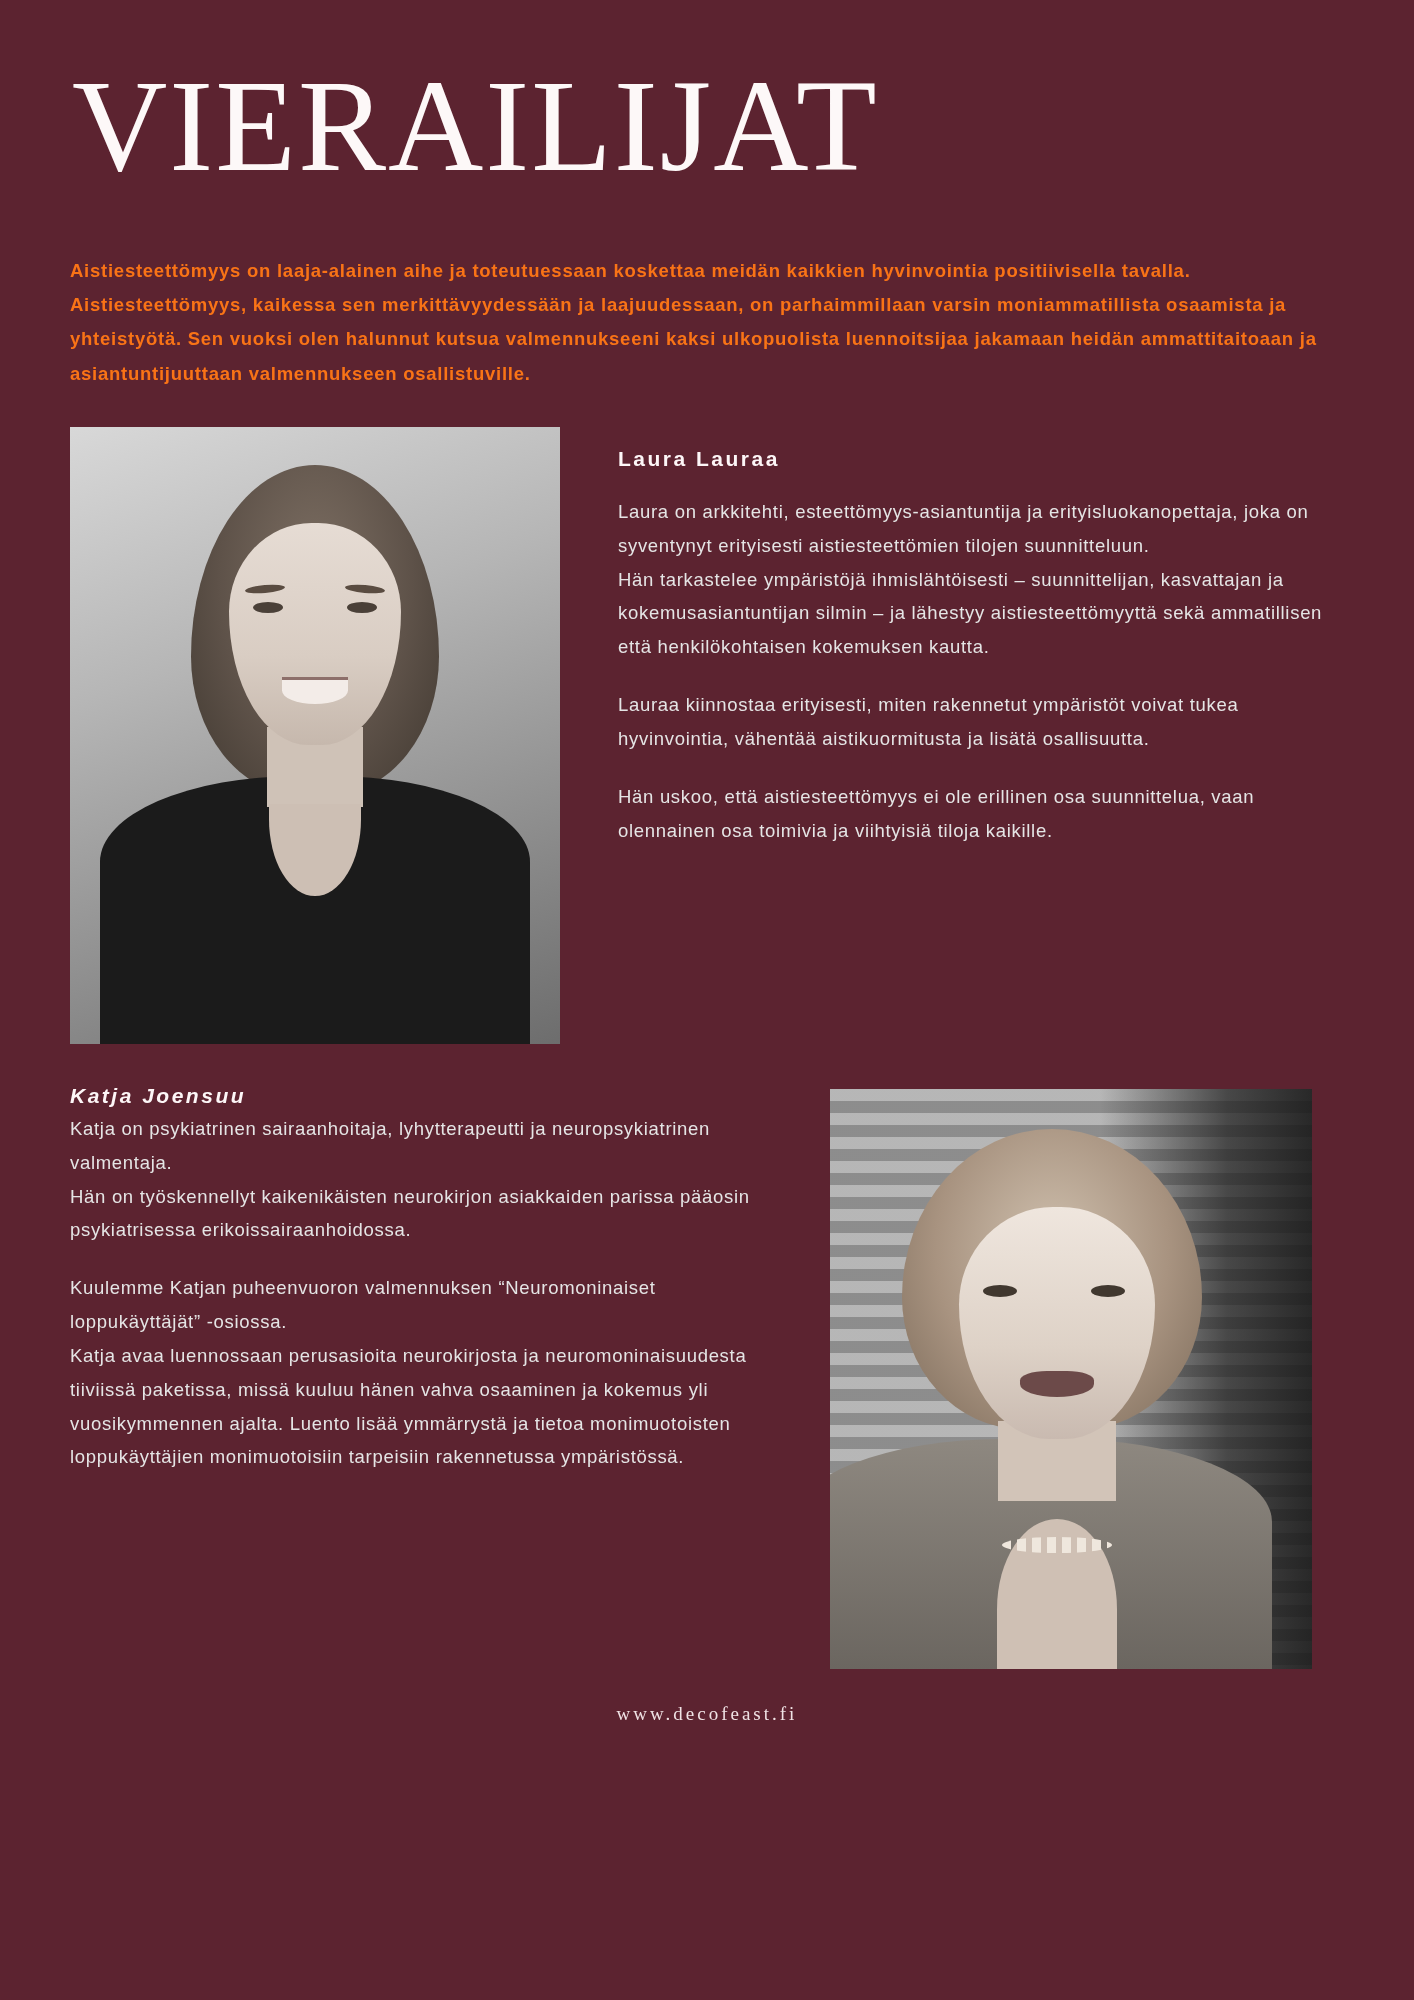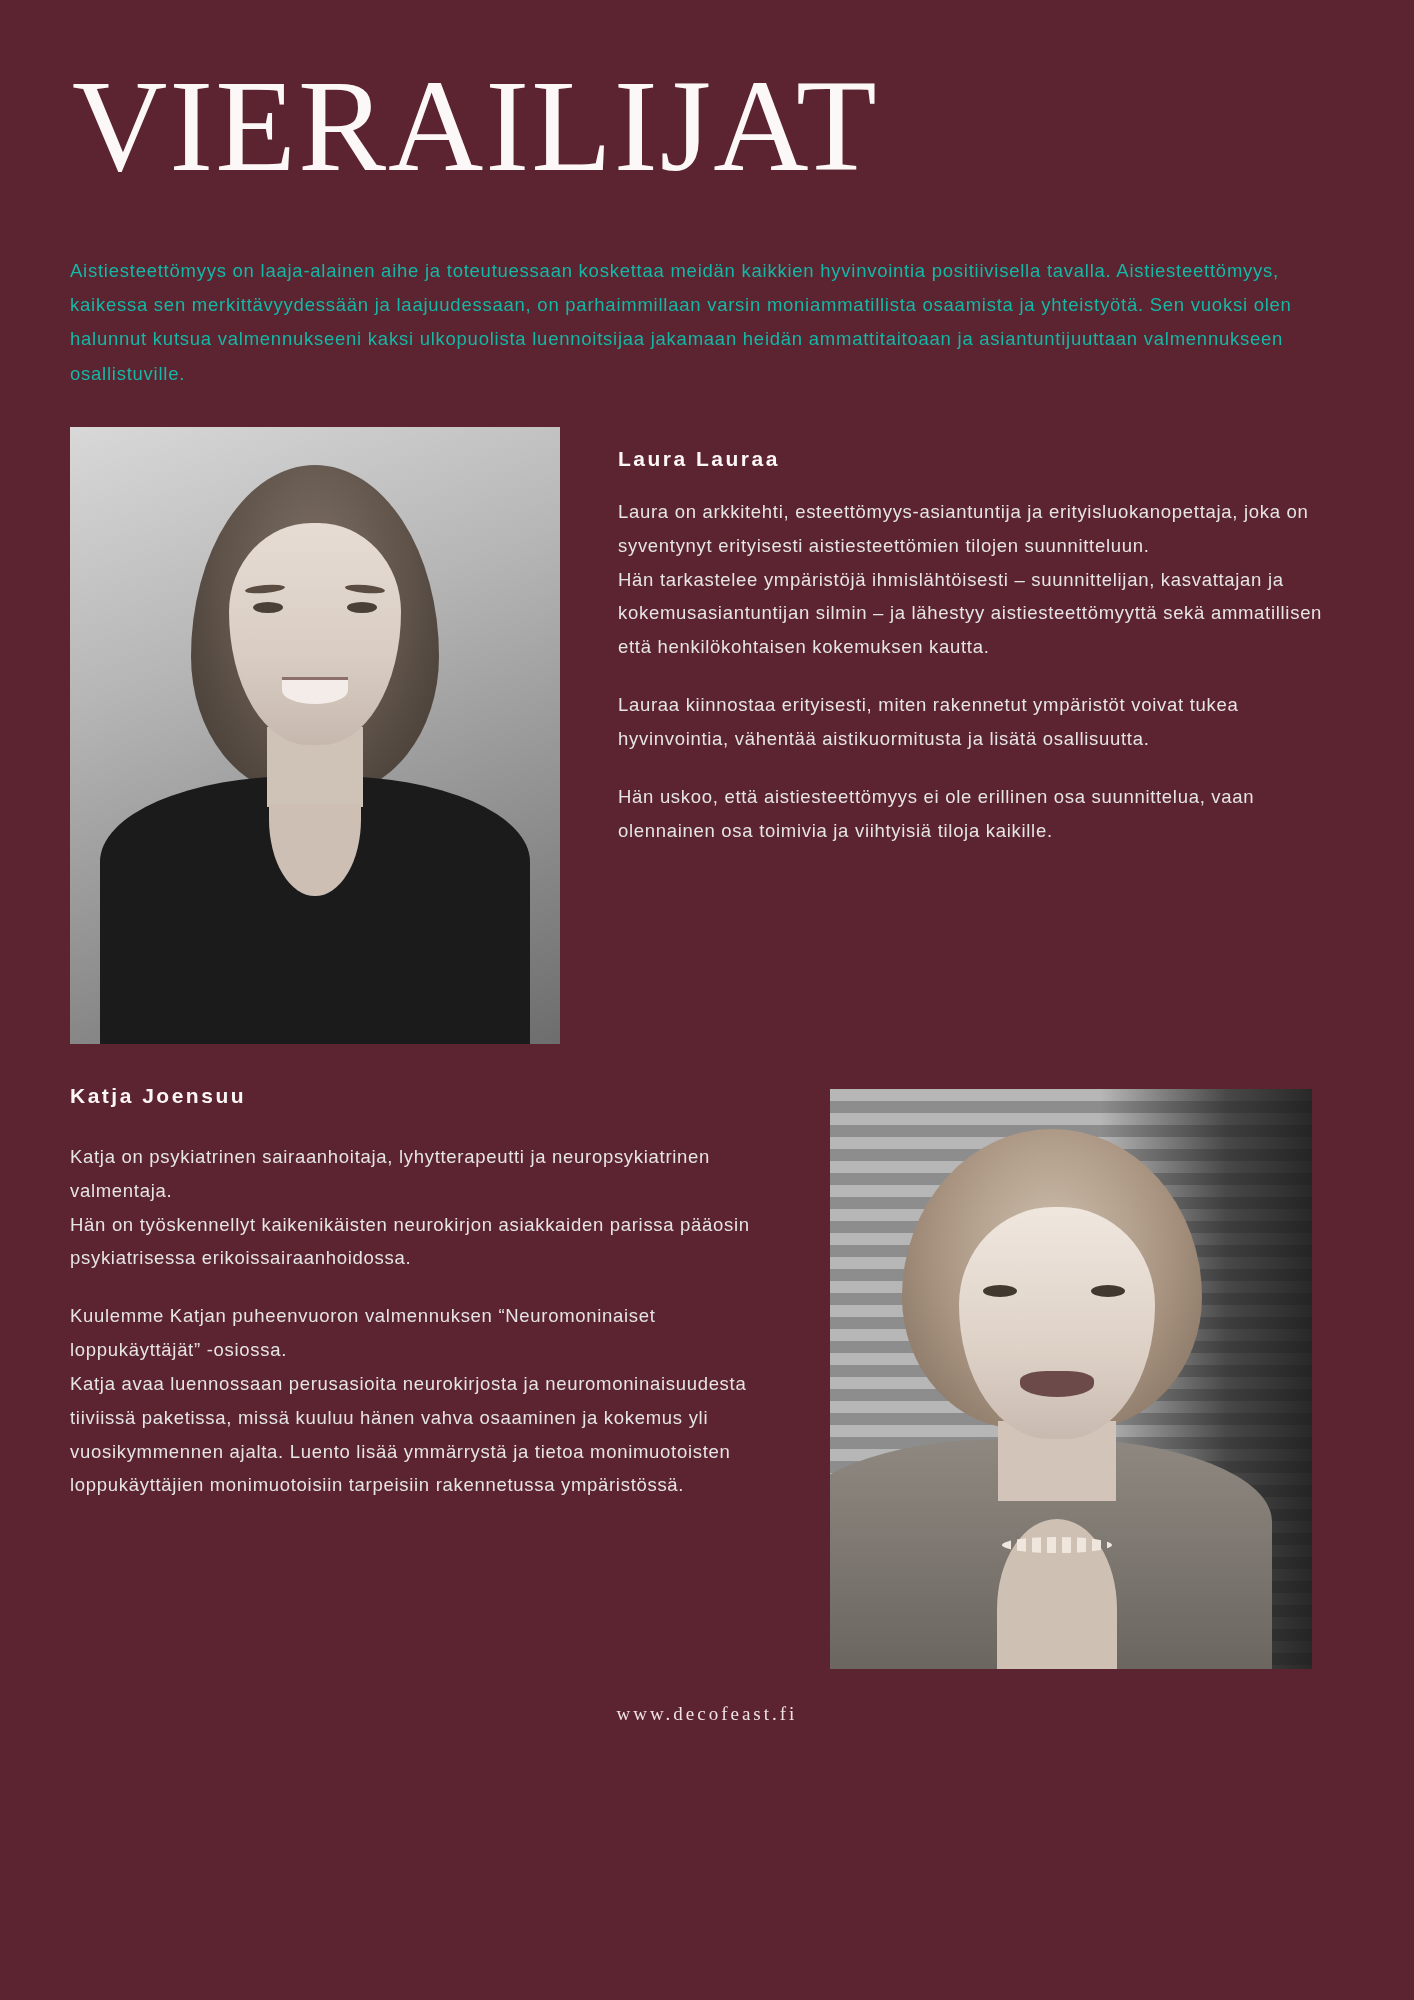--- a/index.html
+++ b/index.html
@@ -33,23 +33,23 @@
     padding-left: 2px;
   }
   .intro {
     margin-top: 62px;
     max-width: 1265px;
   }
   .intro p {
     font-size: 18.5px;
     line-height: 1.85;
     letter-spacing: 0.75px;
-    color: #14b8a6;
+    color: #f97316;
     margin: 0 0 22px 0;
-    font-weight: 400;
+    font-weight: 700;
   }
   
   .person-laura {
     display: flex;
     margin-top: 36px;
     align-items: flex-start;
   }
   .photo-laura {
     width: 490px;
     height: 617px;
@@ -64,21 +64,22 @@
     padding-top: 20px;
   }
   .person-name {
     font-size: 21px;
     font-weight: bold;
     letter-spacing: 2.5px;
     color: #fdf6f7;
     margin: 0 0 24px 0;
   }
   .person-name.katja {
-    margin-bottom: 32px;
+    margin-bottom: 4px;
+    font-style: italic;
   }
   .bio p {
     font-size: 18.5px;
     line-height: 1.83;
     letter-spacing: 0.7px;
     color: #e5e5e5;
     margin: 0 0 24px 0;
   }
   .bio p:last-child { margin-bottom: 0; }
 

